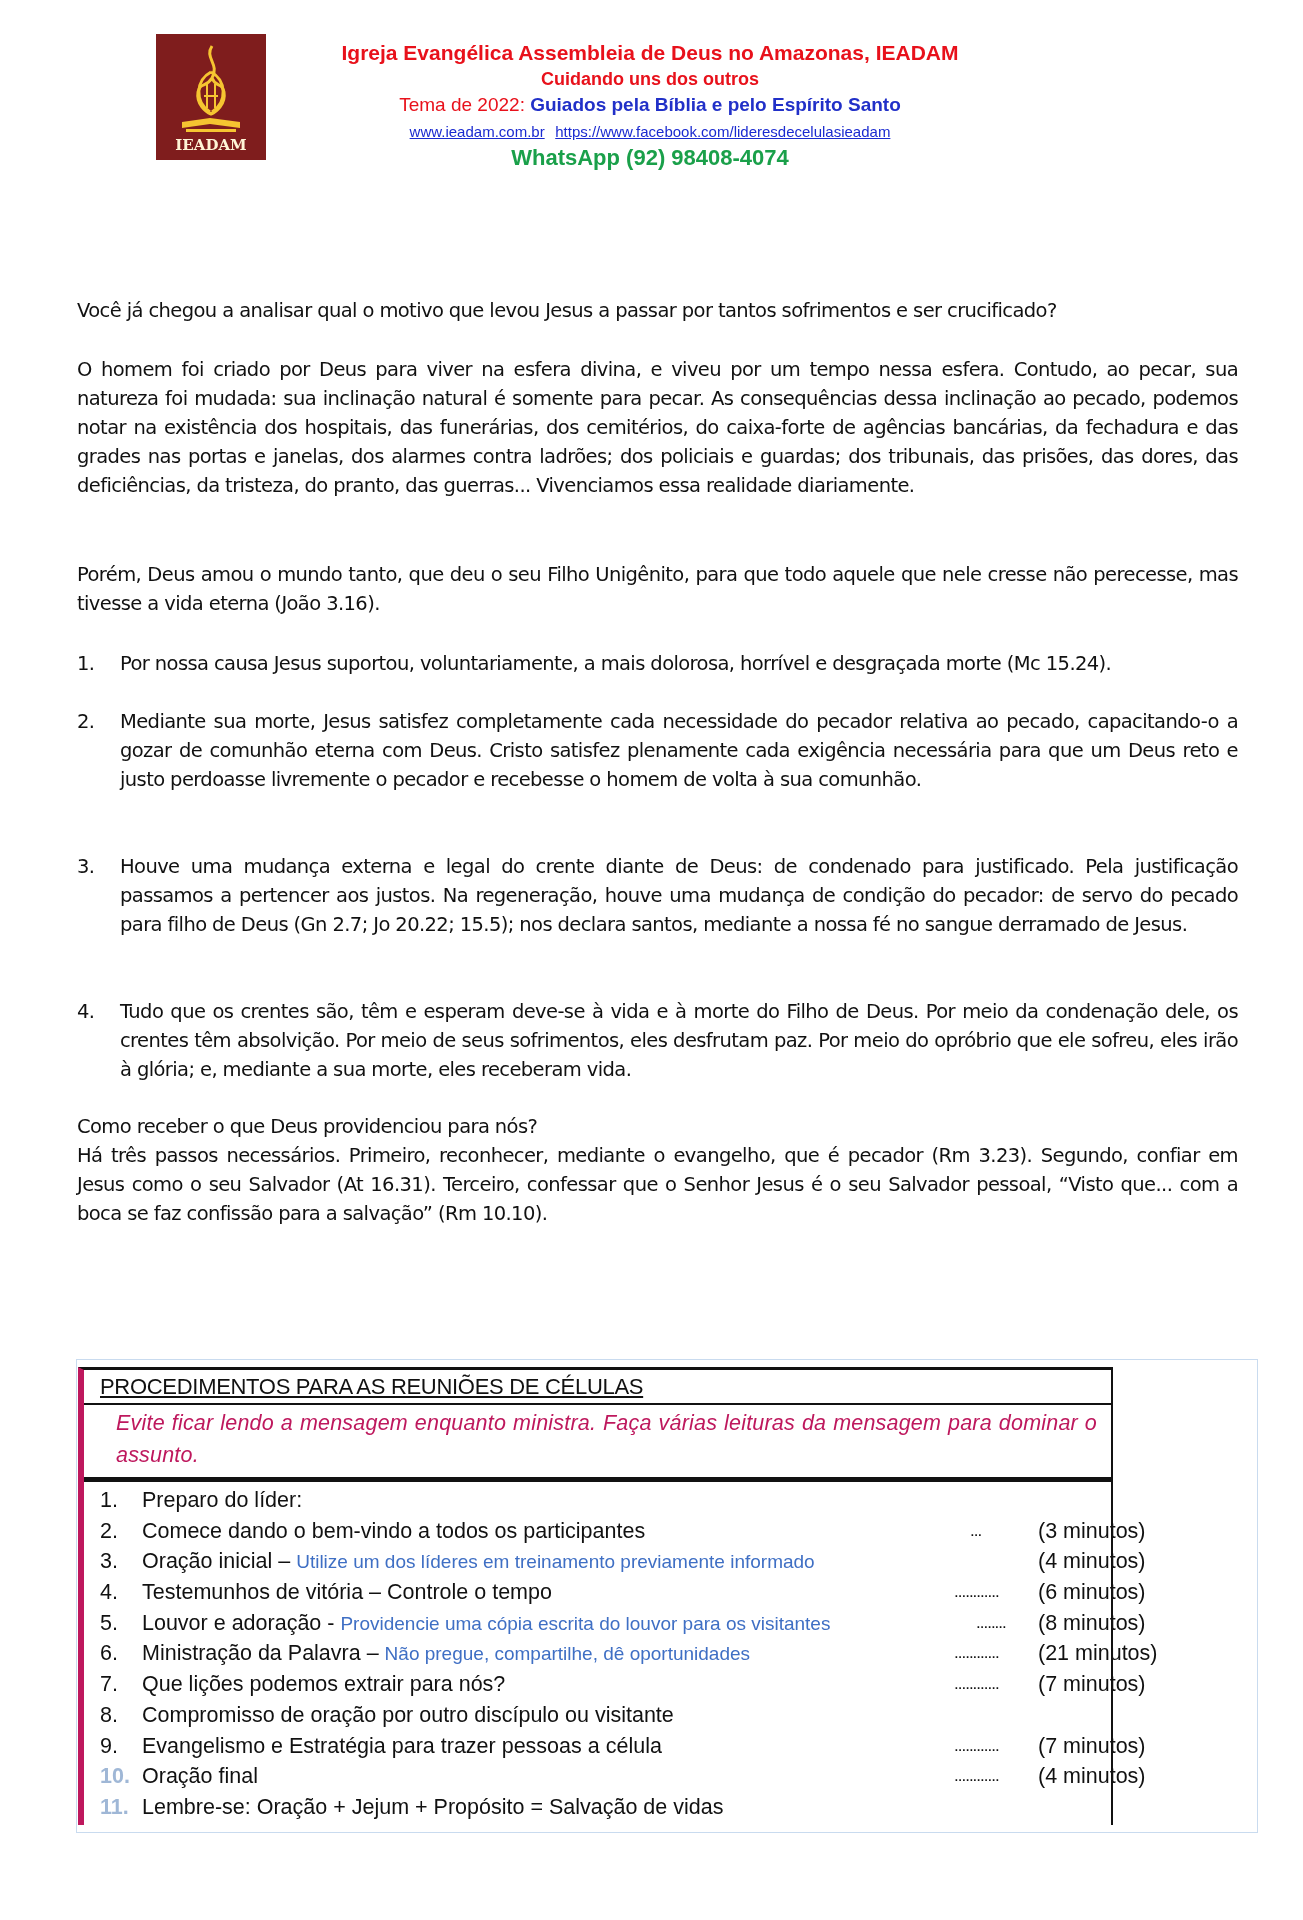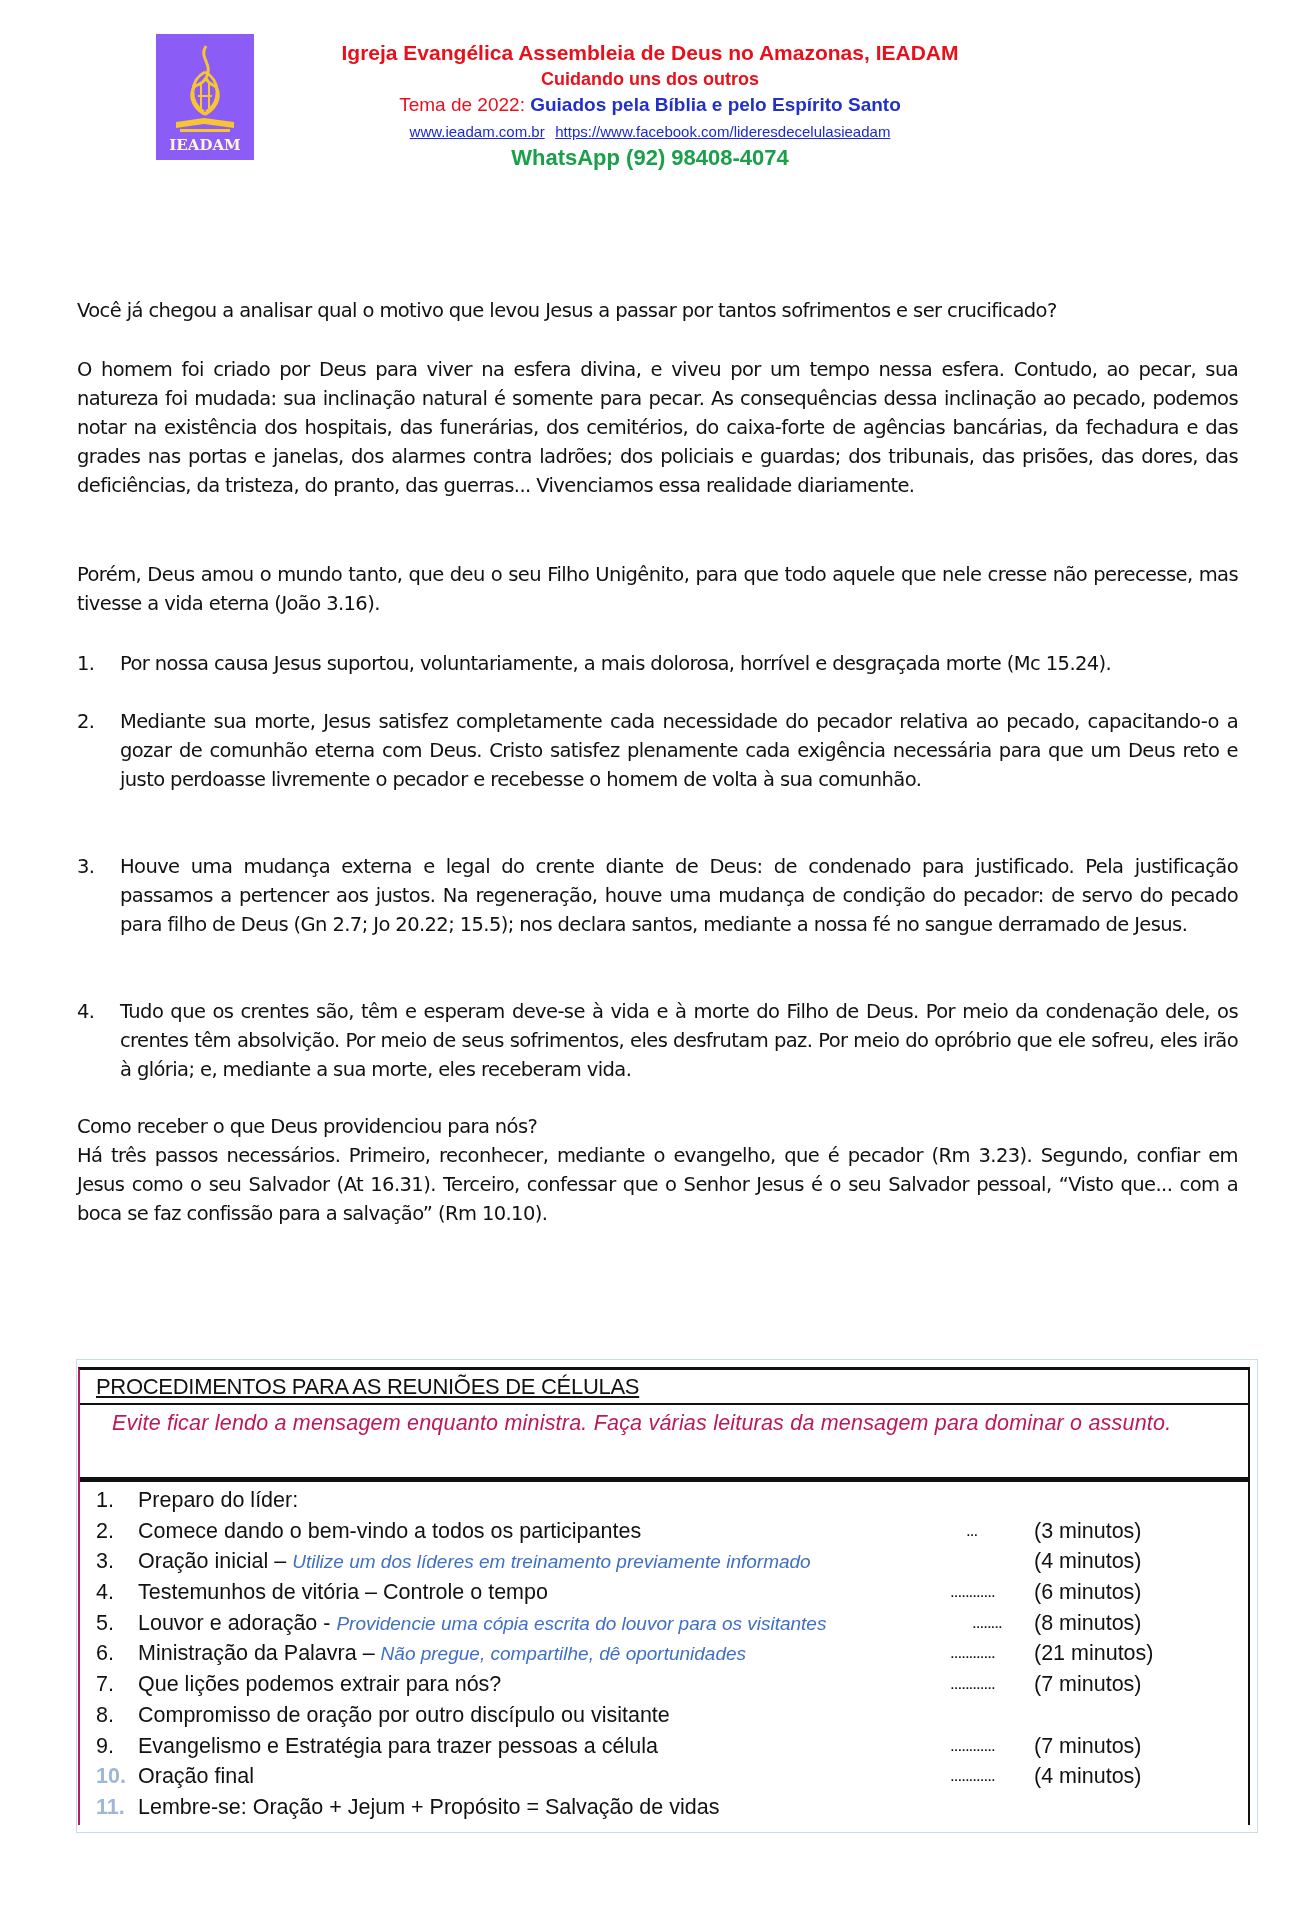--- a/index.html
+++ b/index.html
@@ -1,21 +1,21 @@
 <!DOCTYPE html>
 <html><head>
 <meta charset="utf-8">
 <style>
   html, body { margin: 0; padding: 0; background: #ffffff; }
   body { width: 1303px; height: 1920px; position: relative; overflow: hidden;
          font-family: "DejaVu Sans", sans-serif; color: #111; }
   .page { position: absolute; left: 0; top: 0; width: 1303px; height: 1920px; }
 
   
-  .logo { position: absolute; left: 156px; top: 34px; width: 98px; height: 126px; background: #8b5cf6;
+  .logo { position: absolute; left: 156px; top: 34px; width: 110px; height: 126px; background: #7f1d1d;
           display: flex; flex-direction: column; align-items: center; }
   .logo svg { margin-top: 8px; }
   .logo-text { color: #fff4d6; font-family: "DejaVu Serif", serif; font-weight: bold; font-size: 15px;
                letter-spacing: 0px; margin-top: 2px; }
   .header { position: absolute; left: 260px; top: 40px; width: 780px; text-align: center;
             font-family: "Liberation Sans", sans-serif; }
   .h-line { font-size: 19px; line-height: 26px; white-space: nowrap; }
   .h1 { color: #e8111b; font-size: 21px; font-weight: bold; }
   .h2 { color: #e8111b; font-weight: bold; font-size: 18px; }
   .h3 .red { color: #e8111b; }
@@ -39,33 +39,33 @@
   .li .num { position: absolute; left: 0; top: 0; }
   .li-1 { top: 649px; }
   .li-2 { top: 707px; }
   .li-3 { top: 852px; }
   .li-4 { top: 997px; }
   .p-3 { top: 1112px; }
 
   
   .outer-frame { position: absolute; left: 76px; top: 1359px; width: 1182px; height: 474px;
                  border: 1px solid #c9dbef; box-sizing: border-box; }
-  .proc { position: absolute; left: 78px; top: 1367px; width: 1172px; height: 458px; box-sizing: border-box;
-          border-left: 2px solid #be185d; border-right: 2px solid #111; border-top: 3px solid #111;
+  .proc { position: absolute; left: 78px; top: 1367px; width: 1035px; height: 458px; box-sizing: border-box;
+          border-left: 6px solid #be185d; border-right: 2px solid #111; border-top: 3px solid #111;
           font-family: "Liberation Sans", sans-serif; }
   .proc-title { height: 33px; border-bottom: 2px solid #111; padding-left: 16px; font-size: 22px; line-height: 33px;
                 text-decoration: underline; color: #111; letter-spacing: -0.3px; }
   .proc-note { height: 70px; border-bottom: 5px solid #111; padding: 2px 14px 0 32px; color: #be185d;
                font-style: italic; font-size: 21.5px; line-height: 32px; text-align: justify; letter-spacing: 0.2px; }
   .proc-list { padding-top: 3px; }
   .row { position: relative; height: 30.7px; font-size: 21.5px; line-height: 30px; color: #111; white-space: nowrap; }
   .row .n { position: absolute; left: 16px; width: 30px; }
   .row .n.faded { color: #9fb7d6; font-weight: bold; }
   .row .lbl { position: absolute; left: 58px; }
-  .row .lbl .hint { color: #3f6fc4; font-style: italic; font-size: 19px; }
+  .row .lbl .hint { color: #3f6fc4; font-size: 19px; }
   .row .dots { position: absolute; left: 870px; letter-spacing: -1px; font-size: 17px; }
   .row .time { position: absolute; left: 954px; }
 </style>
 </head>
 <body>
 
 <div class="page">
 
   <div class="logo">
     <svg width="70" height="92" viewBox="0 0 70 92">

